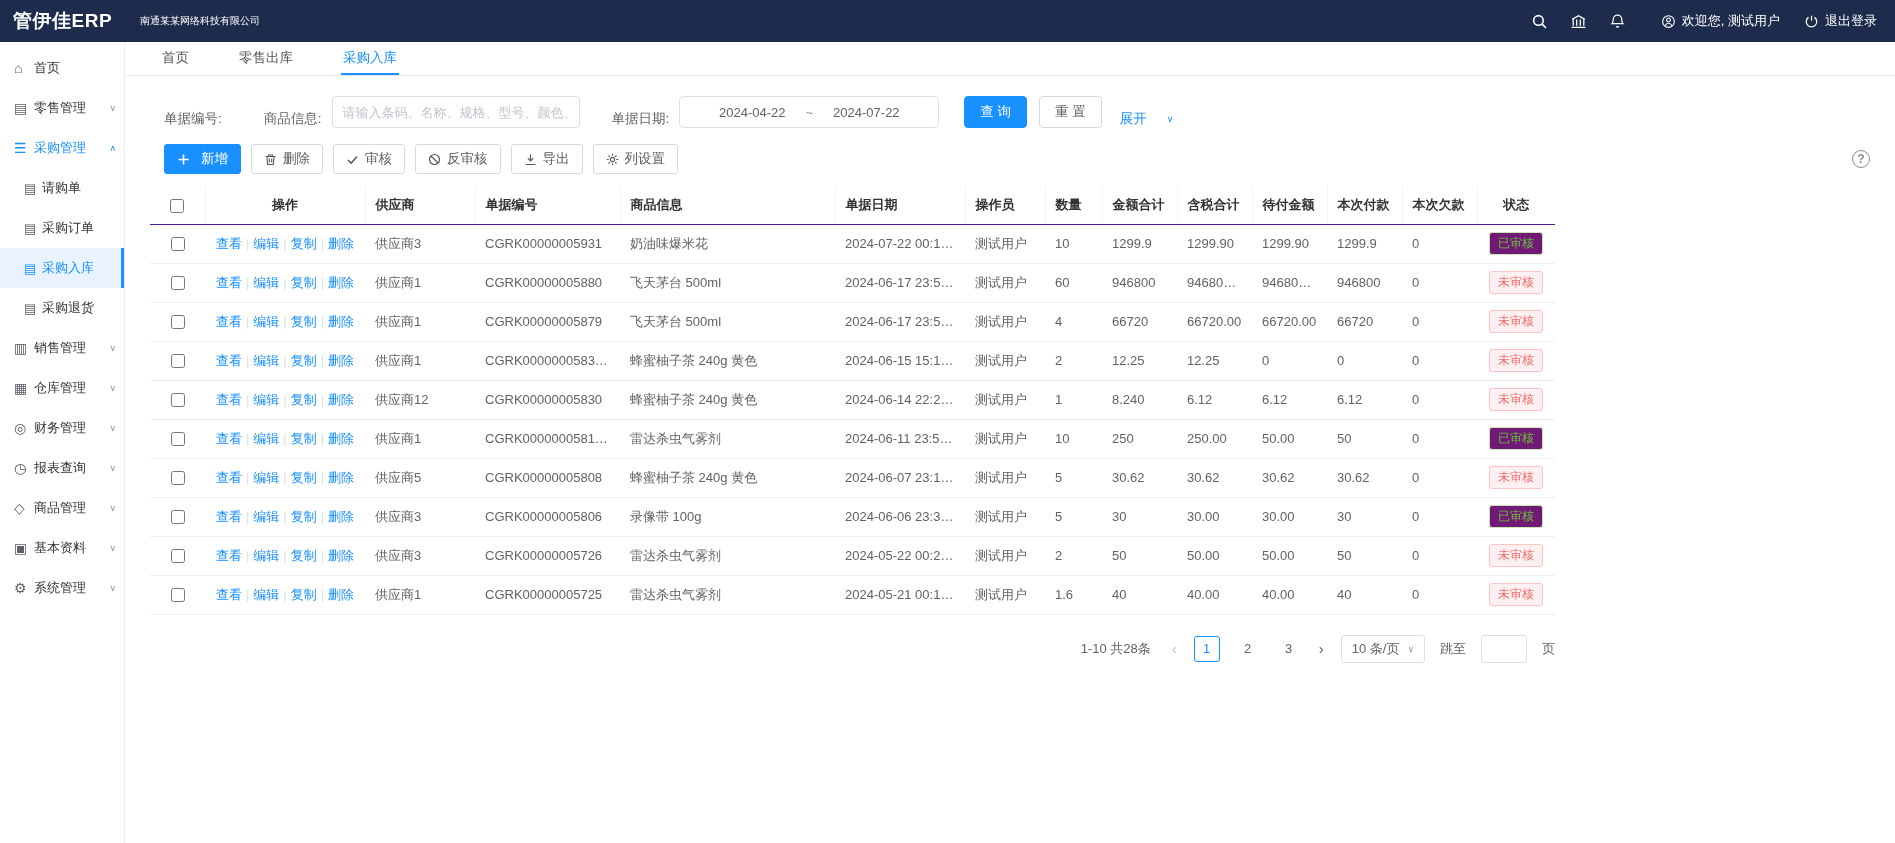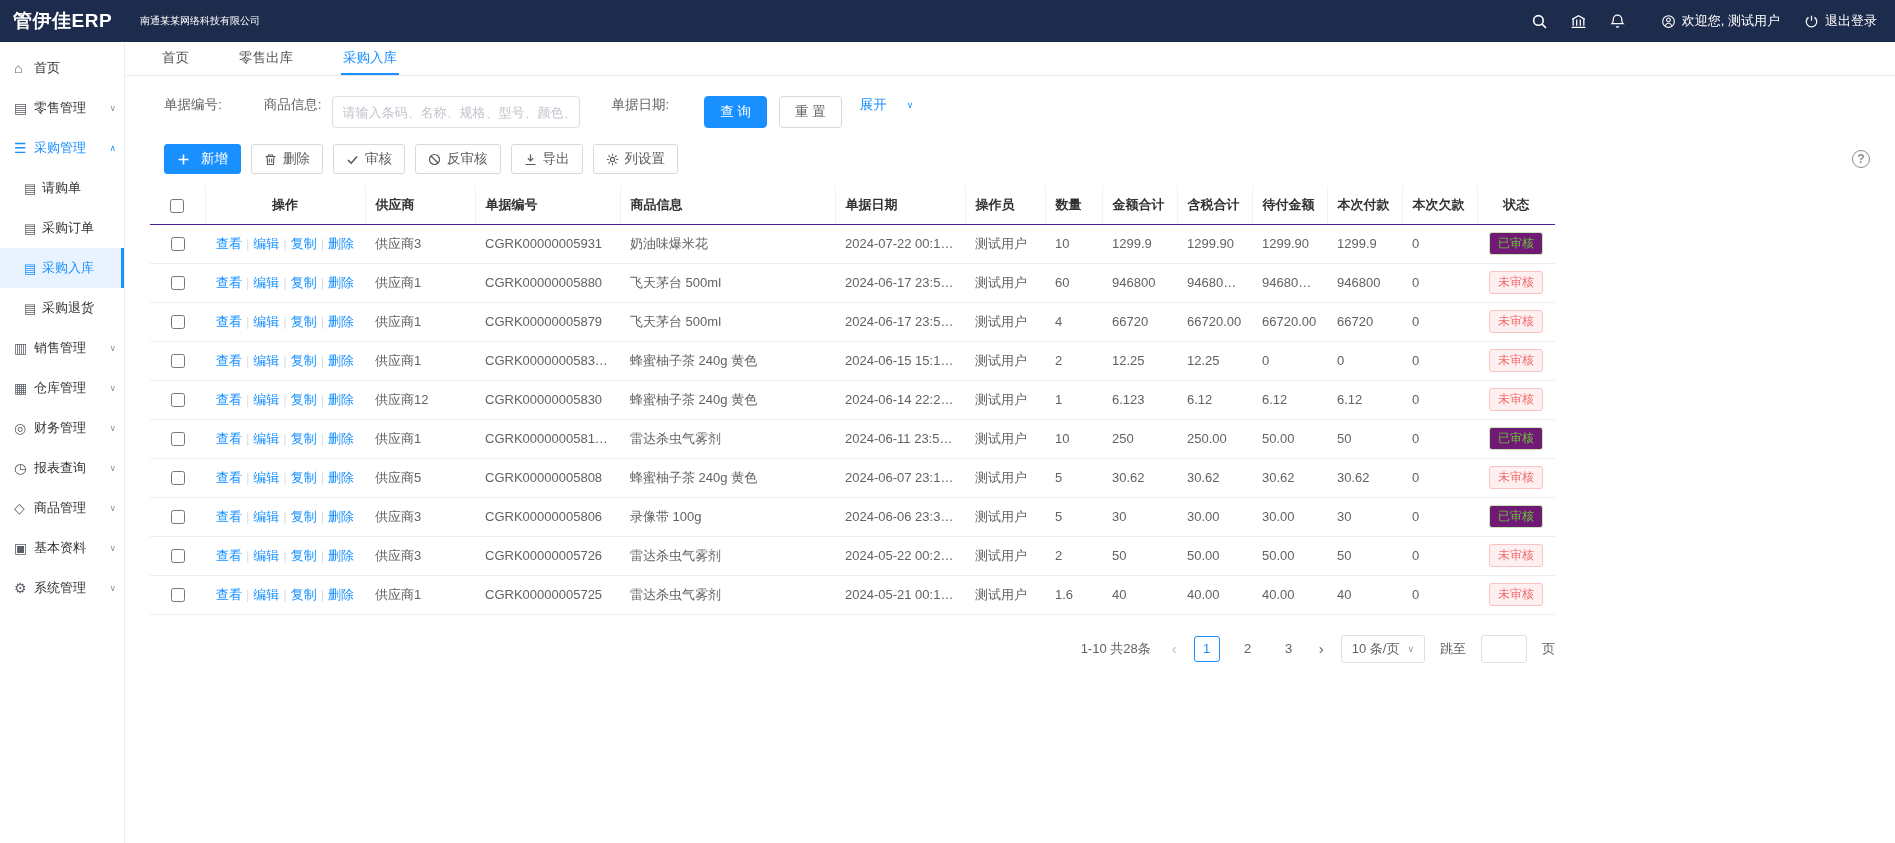--- a/index.html
+++ b/index.html
@@ -29,21 +29,21 @@
   .sub-item.sel{background:#e8f3ff;color:#1890ff;border-right:3px solid #1890ff;}
   .sub-item.sel .sicon{color:#1890ff;}
 
   
   main{position:absolute;top:42px;left:126px;right:0;bottom:0;background:#fff;}
   .tabbar{height:34px;border-bottom:1px solid #e4e7ed;display:flex;align-items:stretch;padding-left:34px;}
   .tab{display:flex;align-items:center;margin-right:46px;font-size:13.5px;color:#555;cursor:pointer;border-bottom:2px solid transparent;padding:0 2px;}
   .tab.active{color:#1890ff;border-bottom-color:#1890ff;}
 
   
-  .filters{display:flex;align-items:flex-start;padding:20px 25px 0 38px;font-size:13.5px;color:#606266;}
+  .filters{display:flex;align-items:flex-end;padding:20px 25px 0 38px;font-size:13.5px;color:#606266;}
   .flabel{margin-right:10px;white-space:nowrap;}
   .finput{height:32px;border:1px solid #dcdfe6;border-radius:4px;padding:0 10px;font-size:13px;color:#333;font-family:inherit;outline:none;}
   .finput::placeholder{color:#c0c4cc;}
   .w1{width:215px;}
   .w2{width:248px;}
   .ml30{margin-left:32px;}
   .ml25{margin-left:25px;}
   .ml12{margin-left:12px;}
   .ml18{margin-left:18px;}
   .datebox{width:260px;height:32px;border:1px solid #dcdfe6;border-radius:4px;display:flex;align-items:center;justify-content:center;gap:20px;font-size:13px;color:#606266;cursor:pointer;}
@@ -205,20 +205,25 @@
       <div class="tab">首页</div>
       <div class="tab">零售出库</div>
       <div class="tab active">采购入库</div>
     </nav>
 
   <section class="filters">
     <span class="flabel">单据编号:</span>
     <span class="flabel ml30">商品信息:</span>
     <input class="finput w2" placeholder="请输入条码、名称、规格、型号、颜色、扩展..." style="">
     <span class="flabel ml30">单据日期:</span>
+    <div class="datebox">
+      <span>2024-04-22</span>
+      <span class="dsep">~</span>
+      <span>2024-07-22</span>
+    </div>
     <button class="btn primary ml25">查 询</button>
     <button class="btn ml12">重 置</button>
     <span class="expand ml18">
       <span>展开</span>
       <span class="chev">∨</span>
     </span>
   </section>
 
   <section class="toolbar" id="toolbar">
     <button class="tbtn primary">
@@ -376,21 +381,21 @@
         </tr>
         <tr>
           <td class="center"><input type="checkbox" style=""></td>
           <td class="center"><a>查看</a><span class="sep">|</span><a>编辑</a><span class="sep">|</span><a>复制</a><span class="sep">|</span><a>删除</a></td>
           <td>供应商12</td>
           <td>CGRK00000005830</td>
           <td>蜂蜜柚子茶 240g 黄色</td>
           <td>2024-06-14 22:24:34</td>
           <td>测试用户</td>
           <td>1</td>
-          <td>6.123</td>
+          <td>8.240</td>
           <td>6.12</td>
           <td>6.12</td>
           <td>6.12</td>
           <td>0</td>
           <td class="center"><span class="badge no">未审核</span></td>
         </tr>
         <tr>
           <td class="center"><input type="checkbox" style=""></td>
           <td class="center"><a>查看</a><span class="sep">|</span><a>编辑</a><span class="sep">|</span><a>复制</a><span class="sep">|</span><a>删除</a></td>
           <td>供应商1</td>

